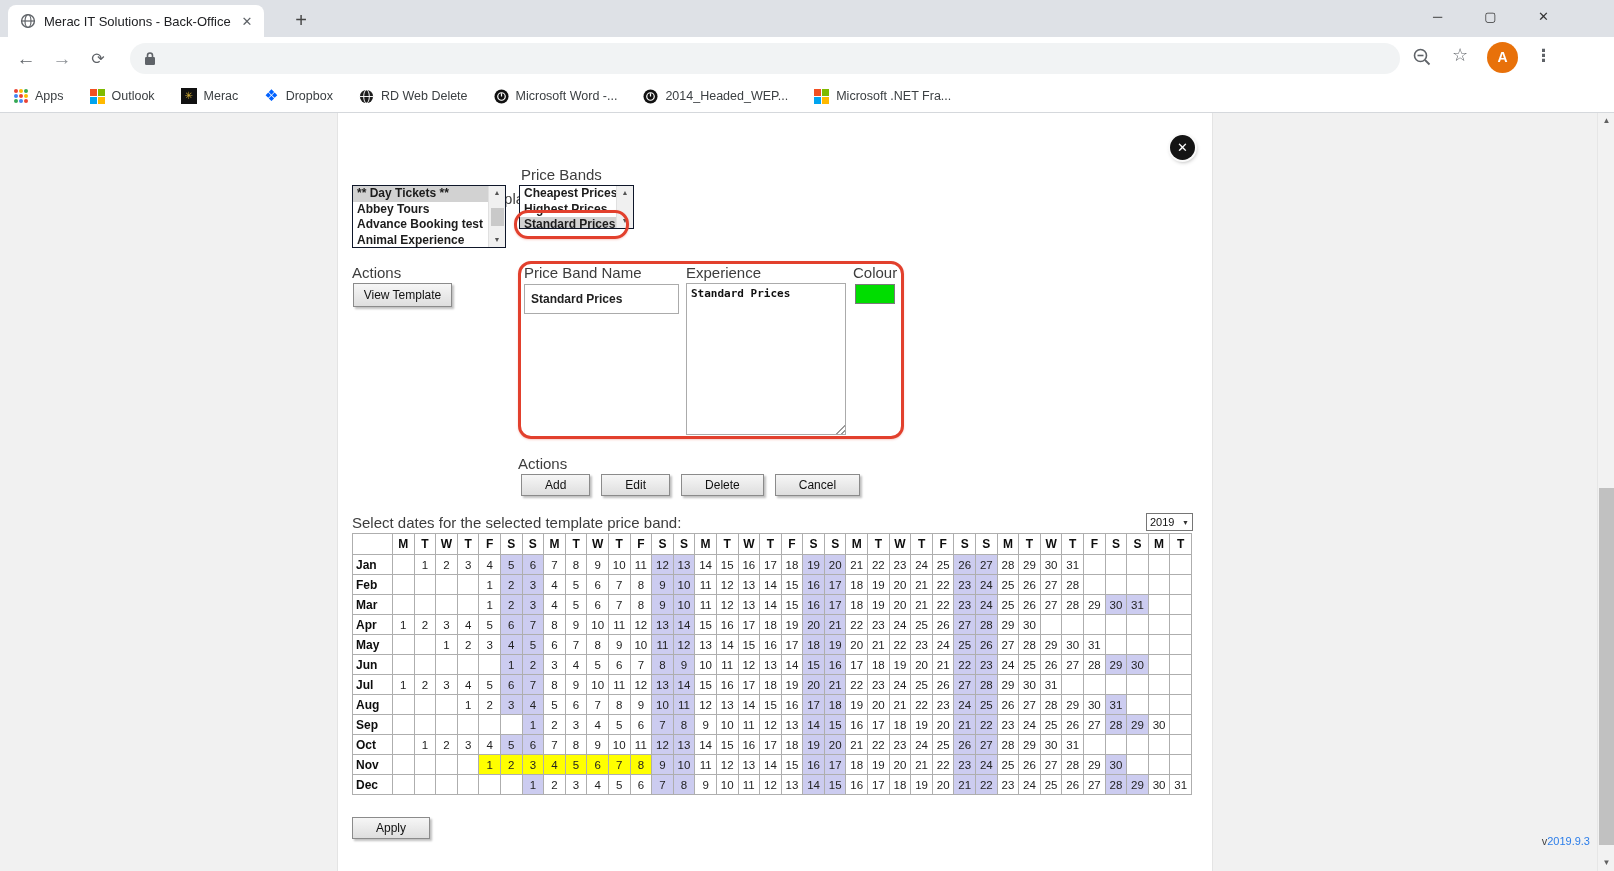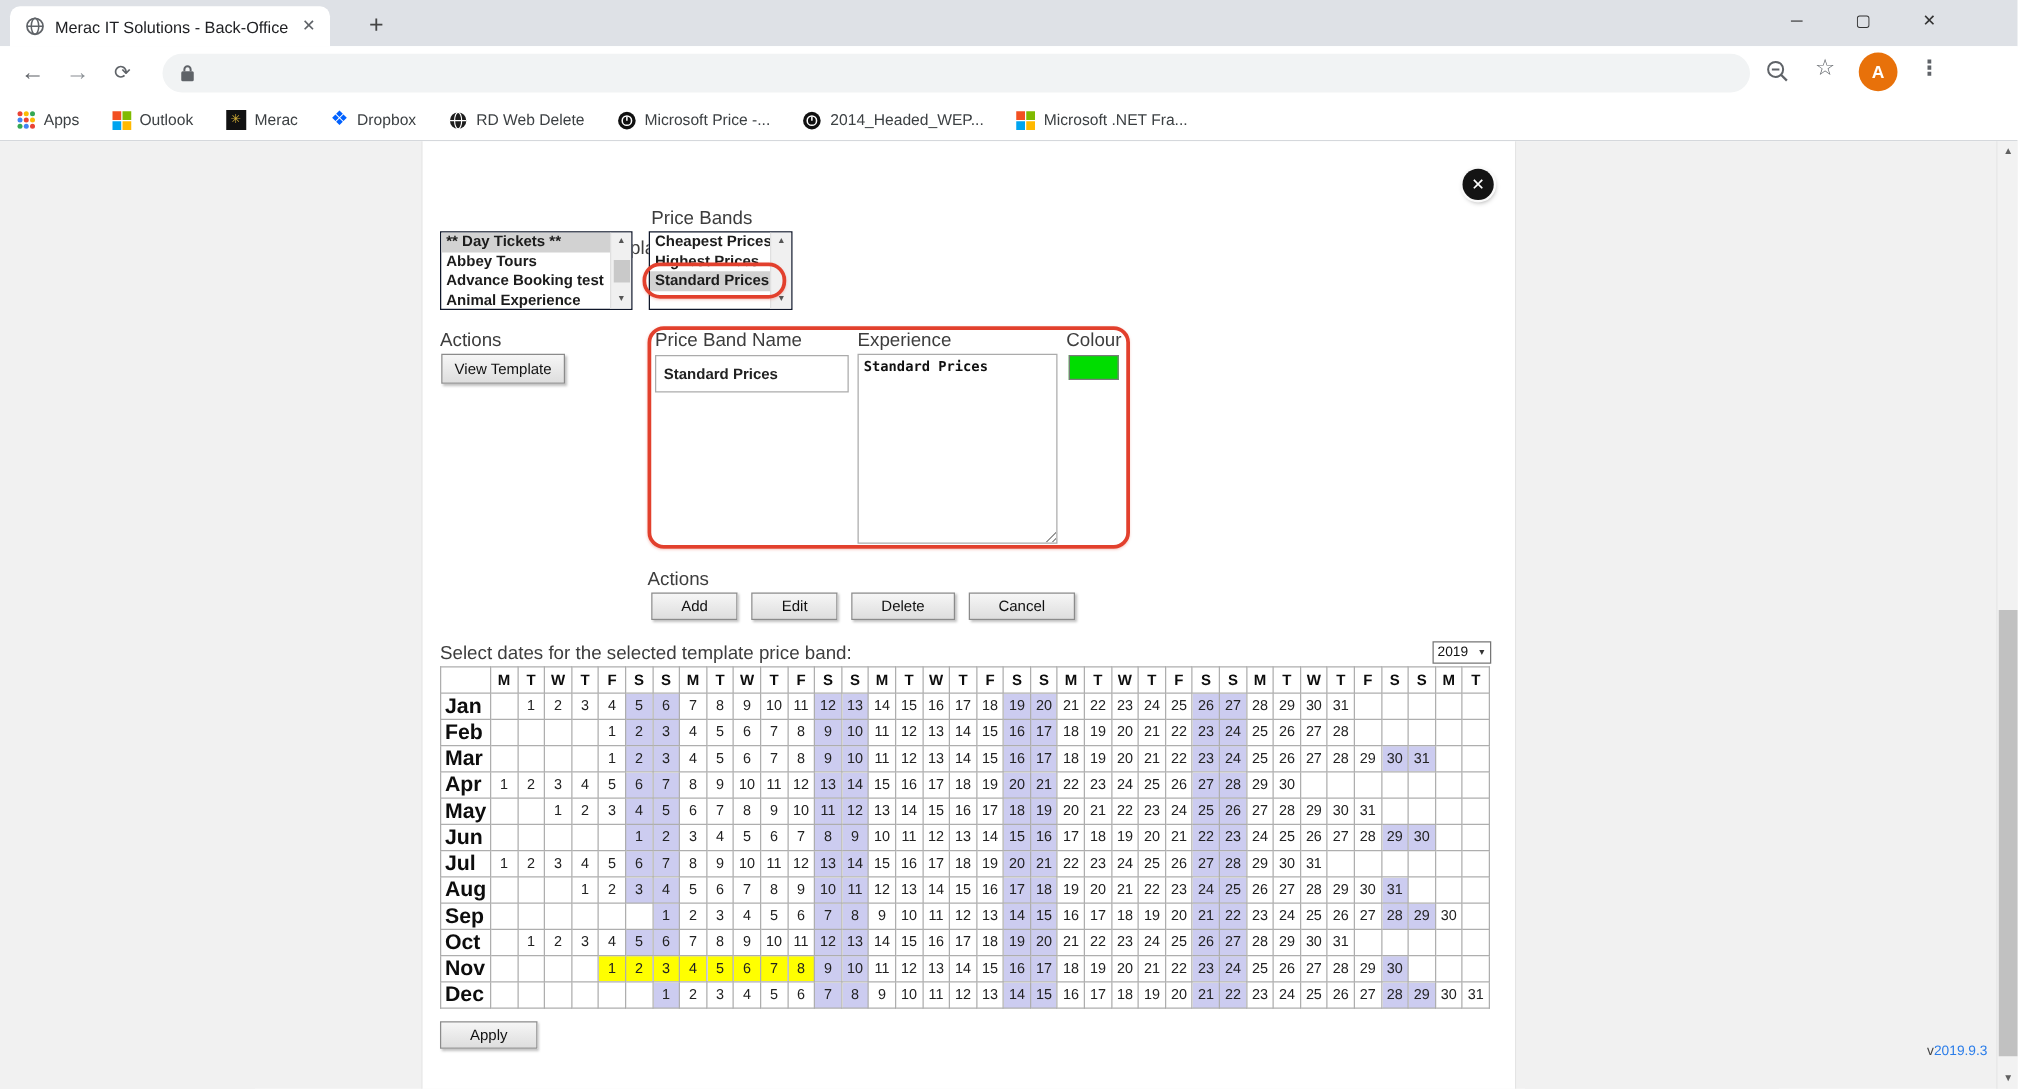--- a/index.html
+++ b/index.html
@@ -84,21 +84,21 @@
   .year-select { position:absolute; width:47px; height:18px; background:#fff; border:1px solid #767676;
     font-size:11px; color:#111; display:flex; align-items:center; justify-content:space-between;
     padding:0 3px; cursor:pointer; }
   .year-select .chev { font-size:7px; color:#333; }
 
   .caltable { position:absolute; left:352px; top:420px; width:840px; border-collapse:collapse;
     table-layout:fixed; border:1.5px solid #8a8a8a; }
   .caltable th, .caltable td { border:1px solid #aeaeae; height:20px; padding:0; font-size:11.5px;
     text-align:center; color:#222; overflow:hidden; }
   .caltable thead th { font-weight:bold; font-size:12px; color:#0d0d0d; height:21px; }
-  .caltable th.month { text-align:left; padding-left:3px; font-weight:bold; font-size:17px; color:#0d0d0d; }
+  .caltable th.month { text-align:left; padding-left:3px; font-weight:bold; font-size:12px; color:#0d0d0d; }
   .caltable td.we { background:var(--weekend,#ccccf0); }
   .caltable td.sel { background:var(--sel,#ffff00); }
 
   .version { position:absolute; right:24px; top:722px; font-size:11px; }
   .version .v { color:#444; }
   .version .num { color:var(--verblue,#2b7de9); }
 
   .pagescroll { position:absolute; right:0; top:0; width:17px; height:758px; background:#f2f2f2;
     border-left:1px solid #e6e6e6; }
   .ps-arrow { position:absolute; left:0; width:17px; height:16px; color:#606060; font-size:8px;
@@ -185,21 +185,21 @@
       <line x1="1" y1="8" x2="15" y2="8" stroke="#fff" stroke-width="1"></line>
     </svg>
     <span>RD Web Delete</span>
   </span>
   <span class="bm blackdot">
     <svg width="15" height="15" viewBox="0 0 16 16">
       <circle cx="8" cy="8" r="7.5" fill="#111"></circle>
       <circle cx="8" cy="8" r="4" fill="none" stroke="#fff" stroke-width="1.3"></circle>
       <line x1="8" y1="8" x2="8" y2="4.5" stroke="#fff" stroke-width="1.3"></line>
     </svg>
-    <span>Microsoft Price -...</span>
+    <span>Microsoft Word -...</span>
   </span>
   <span class="bm blackdot">
     <svg width="15" height="15" viewBox="0 0 16 16">
       <circle cx="8" cy="8" r="7.5" fill="#111"></circle>
       <circle cx="8" cy="8" r="4" fill="none" stroke="#fff" stroke-width="1.3"></circle>
       <line x1="8" y1="8" x2="8" y2="4.5" stroke="#fff" stroke-width="1.3"></line>
     </svg>
     <span>2014_Headed_WEP...</span>
   </span>
   <span class="bm">
@@ -228,21 +228,21 @@
       <div class="lb-item">Advance Booking test</div>
       <div class="lb-item">Animal Experience</div>
     </div>
     <div class="lb-scroll">
       <span class="lb-arrow">▲</span>
       <span class="lb-thumb"></span>
       <span class="lb-arrow">▼</span>
     </div>
   </div>
 
-  <div class="listbox" style="left:519px;top:72px;width:115px;height:63px;">
+  <div class="listbox" style="left:519px;top:72px;width:115px;height:44px;">
     <div class="lb-items">
       <div class="lb-item">Cheapest Prices</div>
       <div class="lb-item">Highest Prices</div>
       <div class="lb-item selected">Standard Prices</div>
     </div>
     <div class="lb-scroll">
       <span class="lb-arrow">▲</span>
       <span class="lb-arrow">▼</span>
     </div>
   </div>

